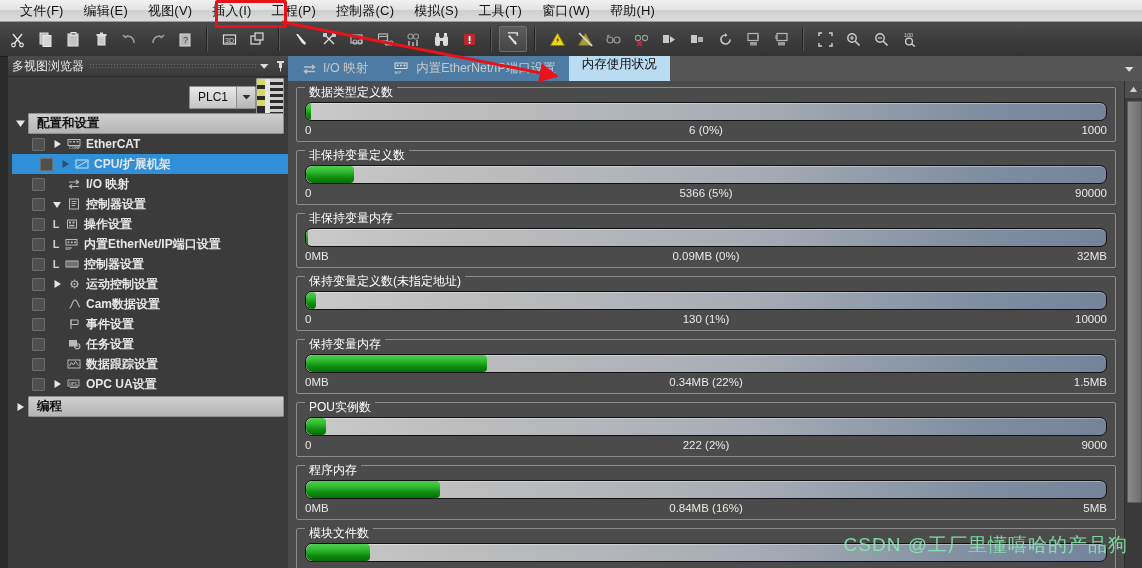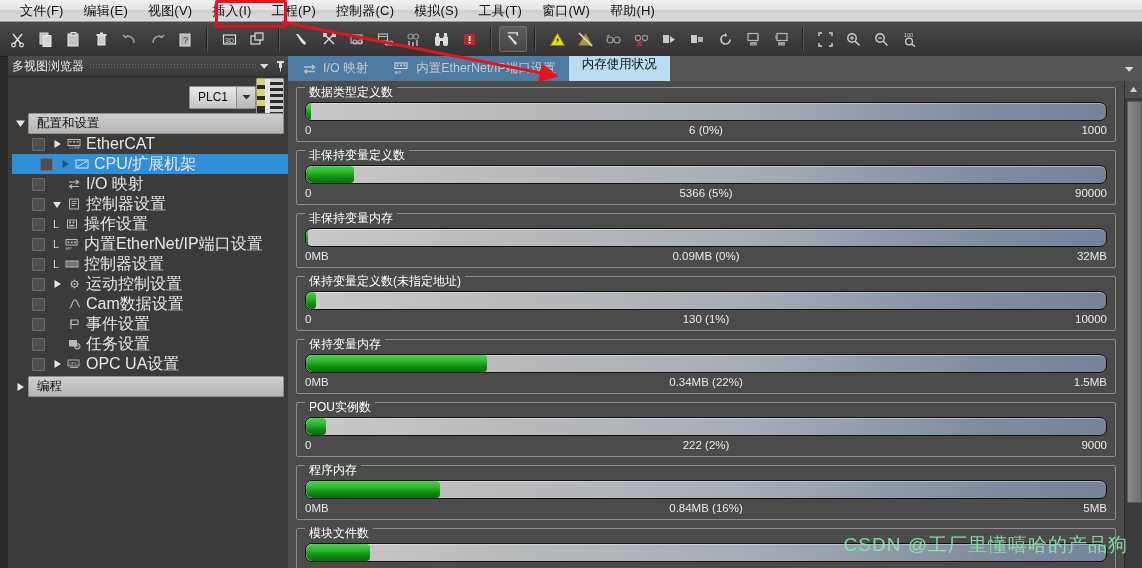--- a/index.html
+++ b/index.html
@@ -74,36 +74,36 @@
   .plc-device{
     width:26px;height:36px;border:1px solid #999;border-radius:1px;
     background:#1c1c1c;display:flex;overflow:hidden;
   }
   .plc-device .col1{width:8px;background:linear-gradient(to bottom,#d8d86a 0 18%,#2a2a2a 18% 28%,#d8d86a 28% 46%,#2a2a2a 46% 58%,#d8d86a 58% 76%,#2a2a2a 76% 100%);}
   .plc-device .col2{width:5px;background:#e6e6e6;}
   .plc-device .col3{flex:1;background:repeating-linear-gradient(to bottom,#cfcfcf 0 3px,#2b2b2b 3px 6px);}
 
   
   .tree{margin-top:2px;}
-  .tnode{display:flex;align-items:center;height:20px;font-size:12px;color:#e6e6e6;white-space:nowrap;cursor:default;}
+  .tnode{display:flex;align-items:center;height:20px;font-size:12px;color:#e6e6e6;white-space:nowrap;cursor:default;font-weight:bold;}
   .tnode.group{
     background:linear-gradient(to bottom,#cfcfcf,#b4b4b4);color:#111;
     border:1px solid #8f8f8f;margin:1px 4px 1px 0;height:19px;border-radius:1px;
   }
   .tnode.group .tlabel{color:#111;font-size:12.5px;}
   .tnode.selected{background:#2f8fd8;}
   .twrap-group{display:flex;align-items:center;height:21px;}
   .tri{width:16px;height:20px;display:flex;align-items:center;justify-content:center;}
   .tri svg{display:block;}
   .chk{
     width:11px;height:11px;background:#4f4f4f;border:1px solid #6b6b6b;
     margin-right:4px;flex:0 0 auto;border-radius:1px;
   }
   .ticon{width:18px;height:16px;display:flex;align-items:center;justify-content:center;margin-right:3px;}
-  .tlabel{font-size:16px;}
+  .tlabel{font-size:12px;}
   .elbow{width:14px;color:#cfcfcf;font-size:11px;display:flex;align-items:center;justify-content:center;}
 
   
   .main{
     position:absolute;left:288px;top:56px;width:854px;height:512px;background:#424242;
   }
   .tabbar{
     position:relative;height:25px;background:#3a3a3a;
     display:flex;align-items:stretch;border-bottom:1px solid #2f7fbf;
   }
@@ -613,20 +613,31 @@
           <span class="ticon">
             <svg width="13" height="12" viewBox="0 0 13 12">
               <rect x="1" y="2" width="8" height="6.5" fill="#b9b9b9"></rect>
               <circle cx="9.3" cy="8.3" r="2.6" fill="none" stroke="#b9b9b9" stroke-width="1.1"></circle>
               <path d="M9.3 6.6 L9.3 8.3 L10.6 8.3" stroke="#b9b9b9" stroke-width="0.9"></path>
             </svg>
           </span>
           <span class="tlabel">任务设置</span>
         </div>
 
+        <div class="tnode" style="padding-left:20px">
+          <span class="chk"></span>
+          <span class="tri"></span>
+          <span class="ticon">
+            <svg width="14" height="12" viewBox="0 0 14 12">
+              <rect x="1" y="2" width="12" height="8" fill="none" stroke="#b9b9b9" stroke-width="1"></rect>
+              <path d="M2.5 8 L4.5 4.5 L6.5 7 L8.5 3.5 L11.5 7.5" stroke="#b9b9b9" stroke-width="1" fill="none"></path>
+            </svg>
+          </span>
+          <span class="tlabel">数据跟踪设置</span>
+        </div>
 
         <div class="tnode" style="padding-left:20px">
           <span class="chk"></span>
           <span class="tri">
             <svg width="9" height="10" viewBox="0 0 9 10">
                 <path d="M1.5 1 L1.5 9 L8 5 Z" fill="#e6e6e6"></path>
               </svg>
           </span>
           <span class="ticon">
             <svg width="14" height="12" viewBox="0 0 14 12">

